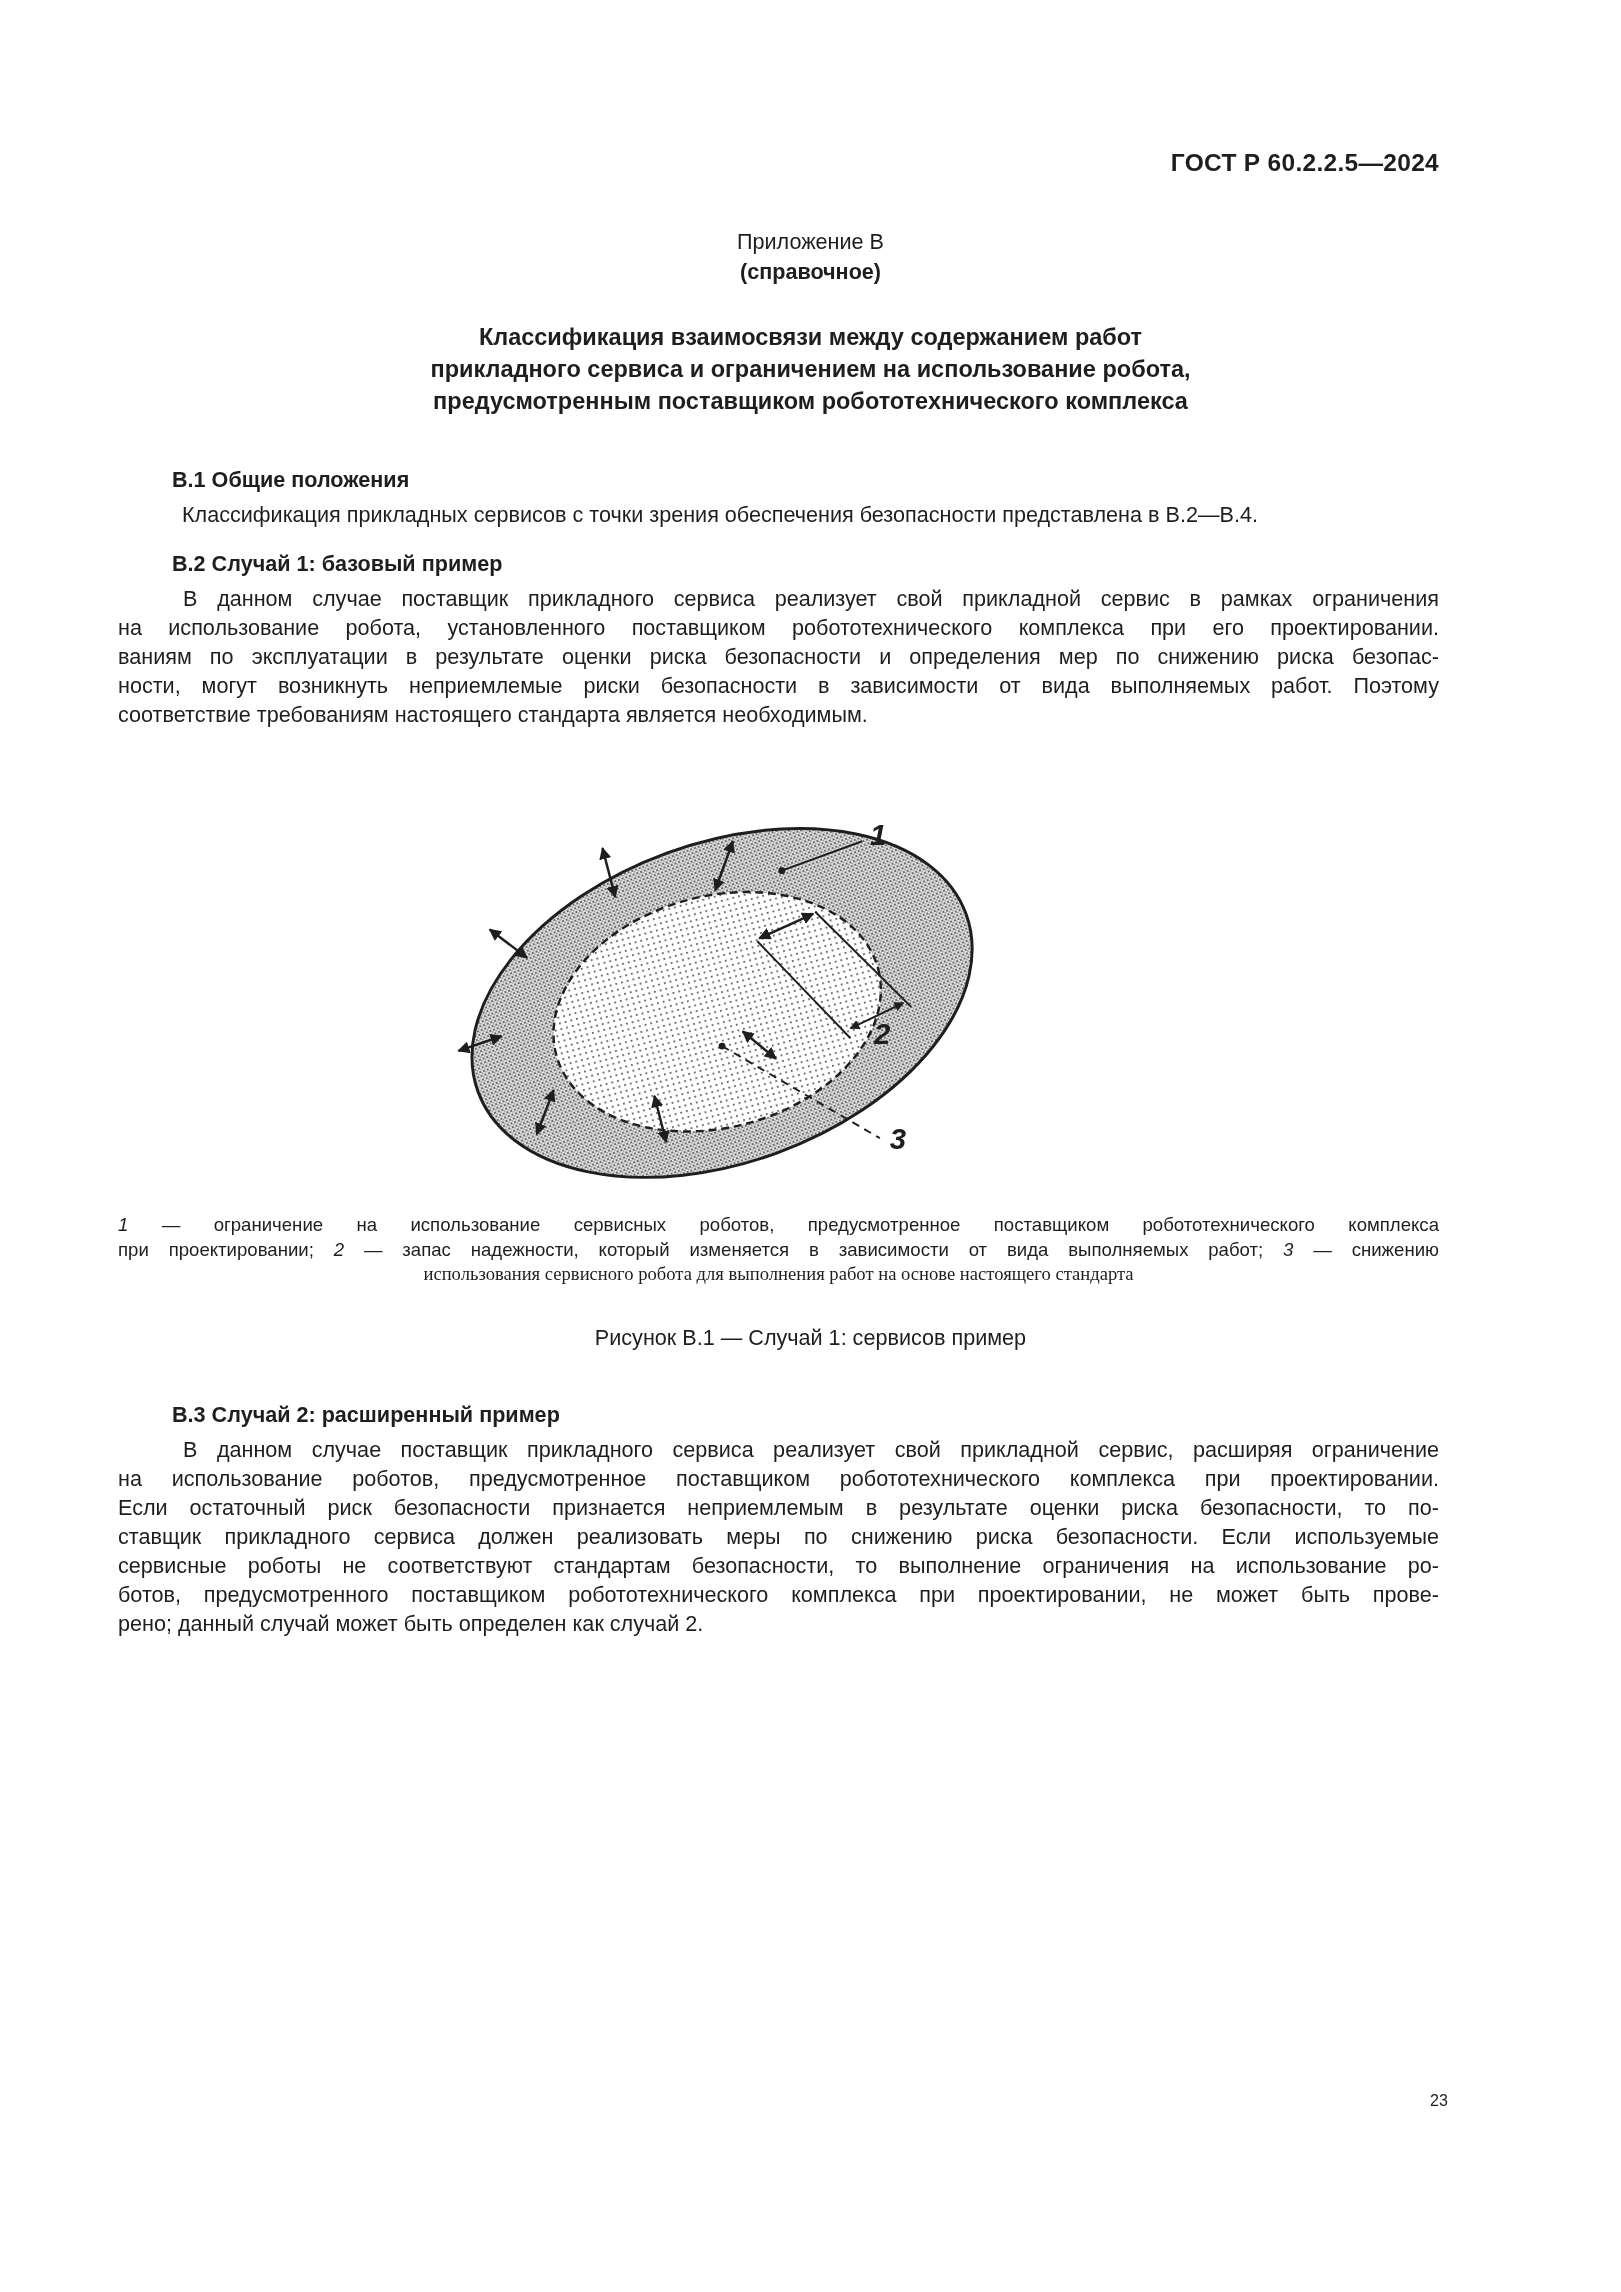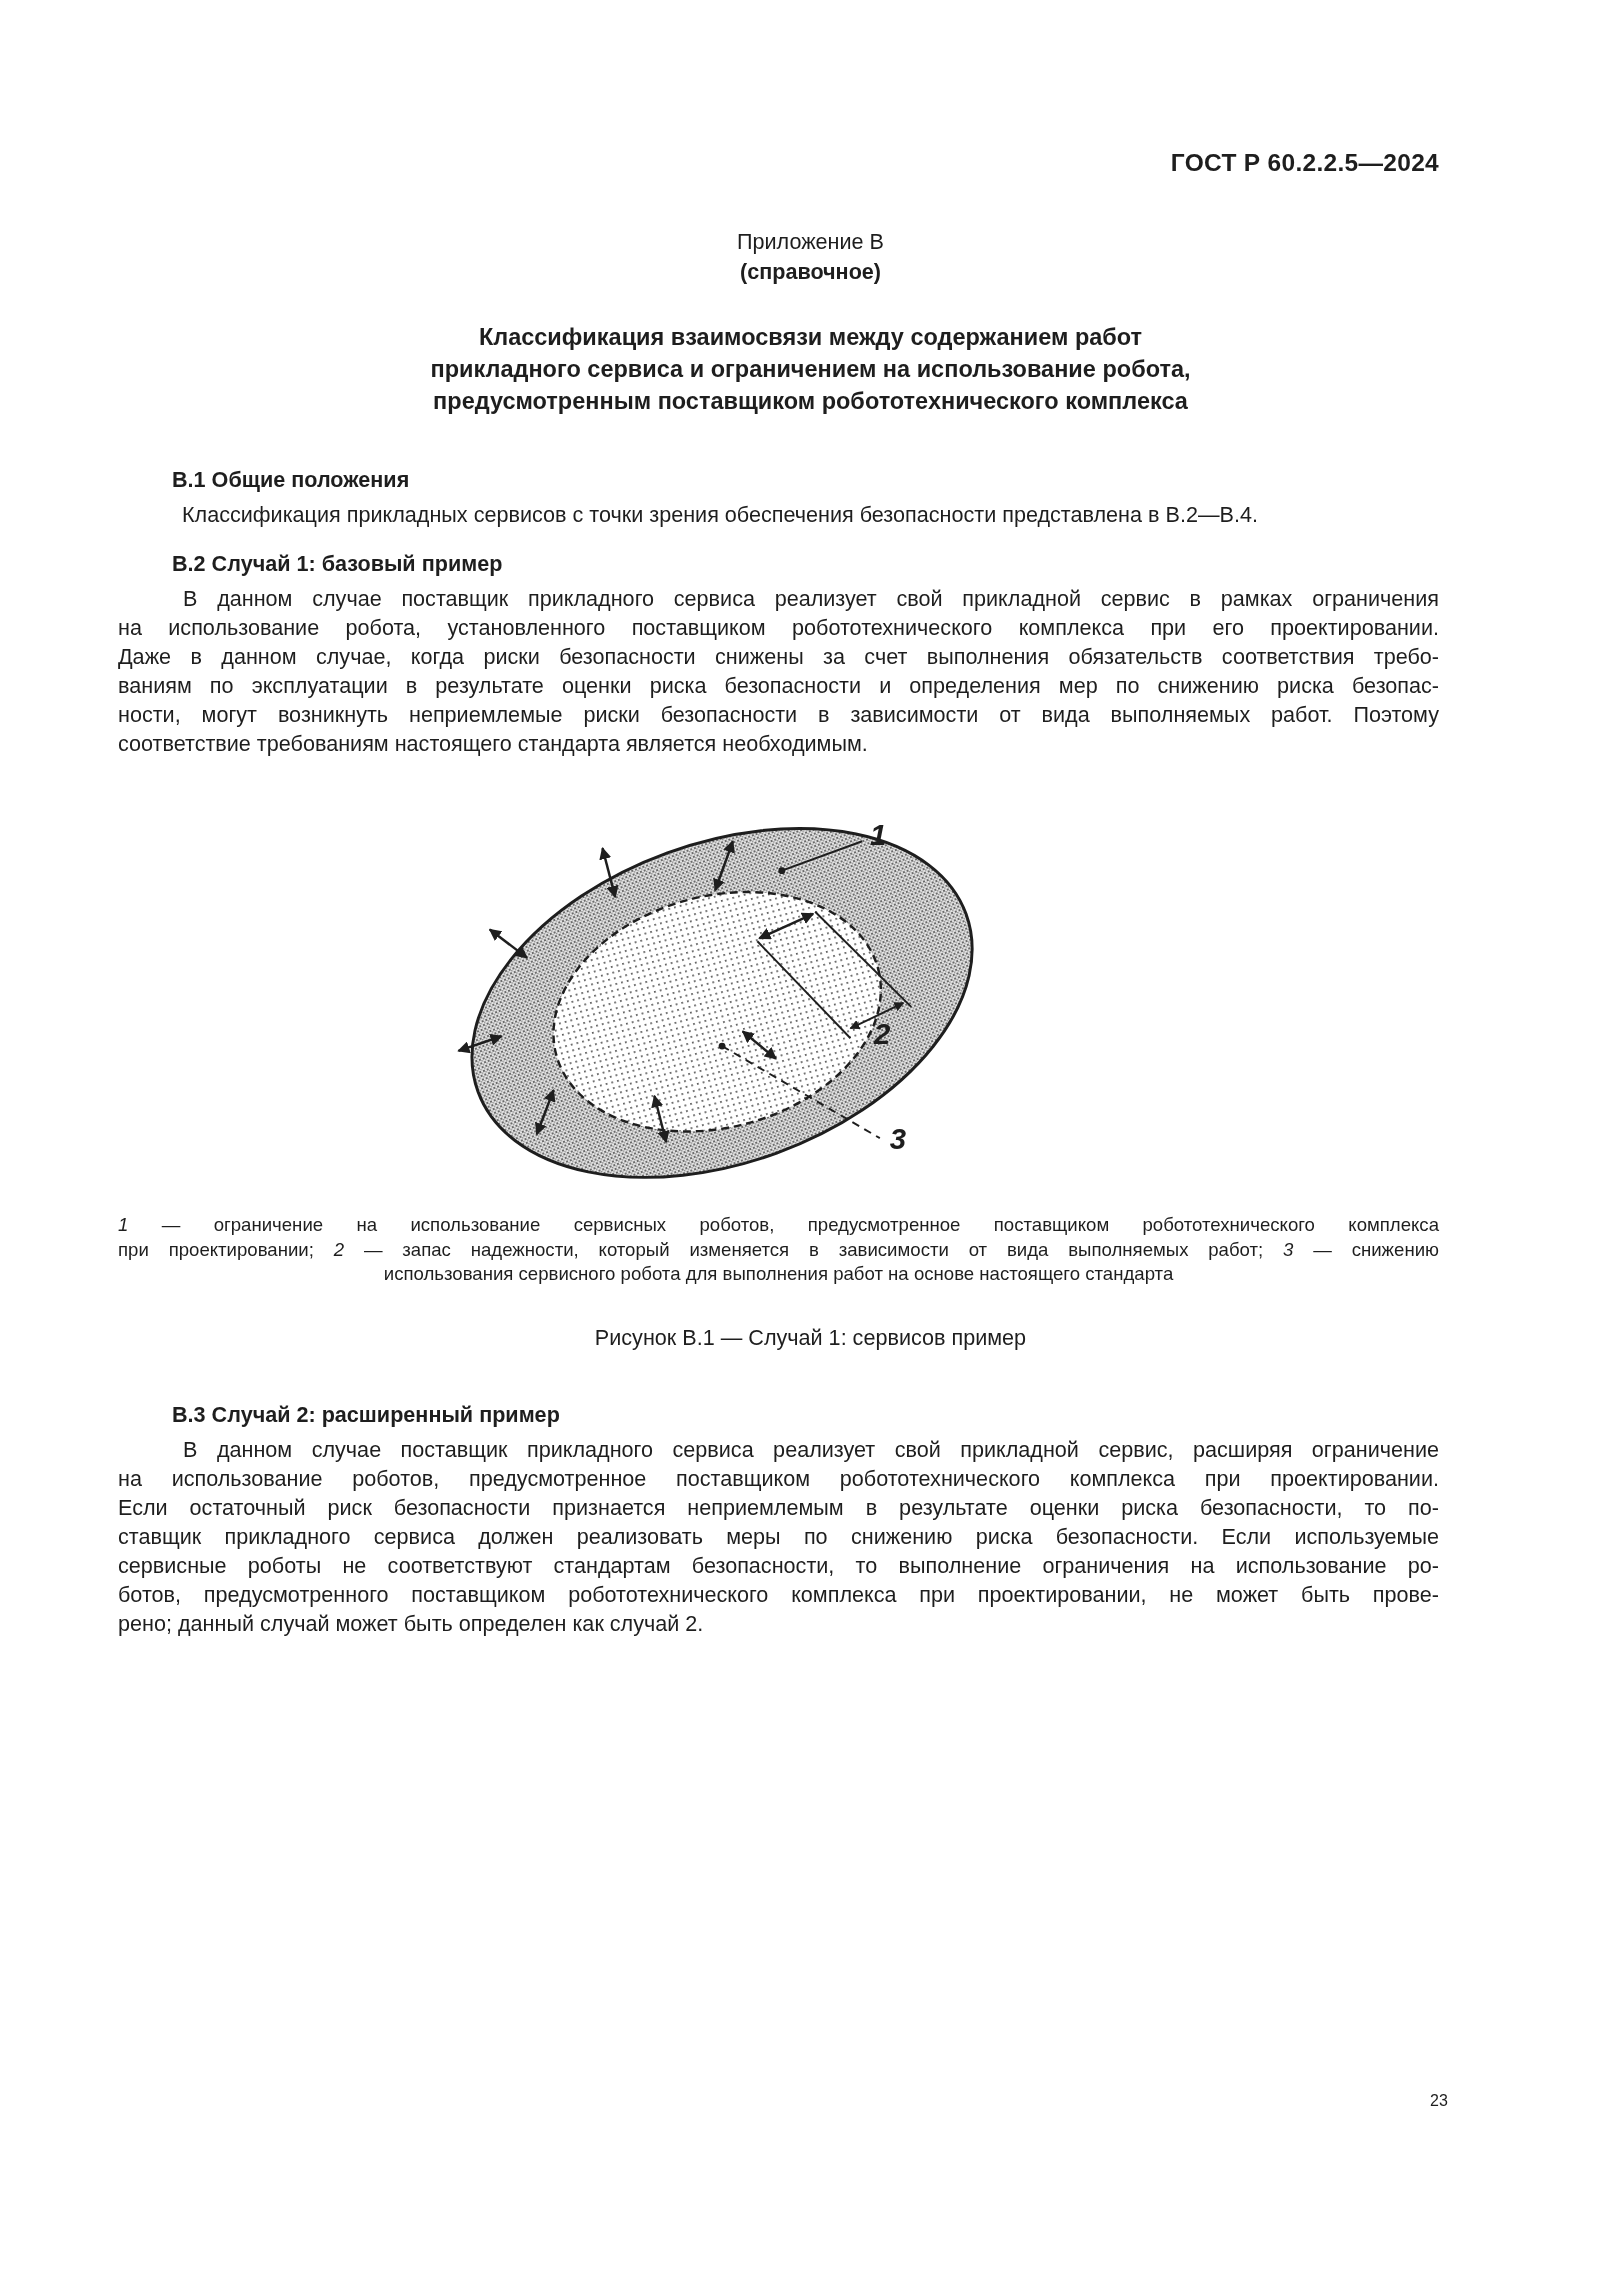--- a/index.html
+++ b/index.html
@@ -12,21 +12,21 @@
   .annex-kind { top: 259px; font-weight: bold; }
   .main-title { left: 0; width: 1621px; top: 321px; text-align: center; font-weight: bold; font-size: 23.5px; line-height: 32px; }
   .h { left: 172px; font-weight: bold; font-size: 21.6px; }
   .p { left: 118px; width: 1321px; font-size: 21.6px; line-height: 29px; text-align: justify; }
   .p .ind { display: inline-block; width: 65px; }
   .p span.line { display: block; text-align: justify; text-align-last: justify; }
   .p span.line.last { text-align-last: left; }
   .plain { left: 182px; font-size: 21.6px; }
   .legend { left: 118px; width: 1321px; font-size: 18.6px; line-height: 24.5px; }
   .legend .line { display: block; text-align: justify; text-align-last: justify; }
-  .legend .line.center { text-align: center; text-align-last: center; }
+  .legend .line.center { text-align: center; text-align-last: center; font-family: Liberation Serif, serif; }
   .legend i { font-style: italic; }
   .caption { left: 0; width: 1621px; top: 1325px; text-align: center; font-size: 21.6px; }
   .page-no { left: 1413px; top: 2092px; font-size: 16px; margin-left: 17px; }
   svg.fig { position: absolute; left: 431px; top: 804px; }
 </style>
 </head>
 <body>
 
 <div class="abs std-id">ГОСТ Р 60.2.2.5—2024</div>
 
@@ -39,21 +39,20 @@
   <div>предусмотренным поставщиком робототехнического комплекса</div>
 </div>
 
 <div class="abs h" style="top:467px;">В.1 Общие положения</div>
 <div class="abs plain" style="top:502px;">Классификация прикладных сервисов с точки зрения обеспечения безопасности представлена в В.2—В.4.</div>
 
 <div class="abs h" style="top:551px;">В.2 Случай 1: базовый пример</div>
 <div class="abs p" style="top:584px;">
   <span class="line"><span class="ind"></span><span>В данном случае поставщик прикладного сервиса реализует свой прикладной сервис в рамках ограничения</span></span>
   <span class="line">на использование робота, установленного поставщиком робототехнического комплекса при его проектировании.</span>
-  <span class="line">Даже в данном случае, когда риски безопасности снижены за счет выполнения обязательств соответствия требо-</span>
   <span class="line">ваниям по эксплуатации в результате оценки риска безопасности и определения мер по снижению риска безопас-</span>
   <span class="line">ности, могут возникнуть неприемлемые риски безопасности в зависимости от вида выполняемых работ. Поэтому</span>
   <span class="line last">соответствие требованиям настоящего стандарта является необходимым.</span>
 </div>
 
 <svg class="fig" width="686" height="392" viewBox="0 0 700 400">
   <defs>
     <pattern id="dense" width="4" height="4" patternUnits="userSpaceOnUse">
       <rect width="4" height="4" fill="#e4e4e4"></rect>
       <rect x="0" y="0" width="2" height="2" fill="#6a6a6a"></rect>

